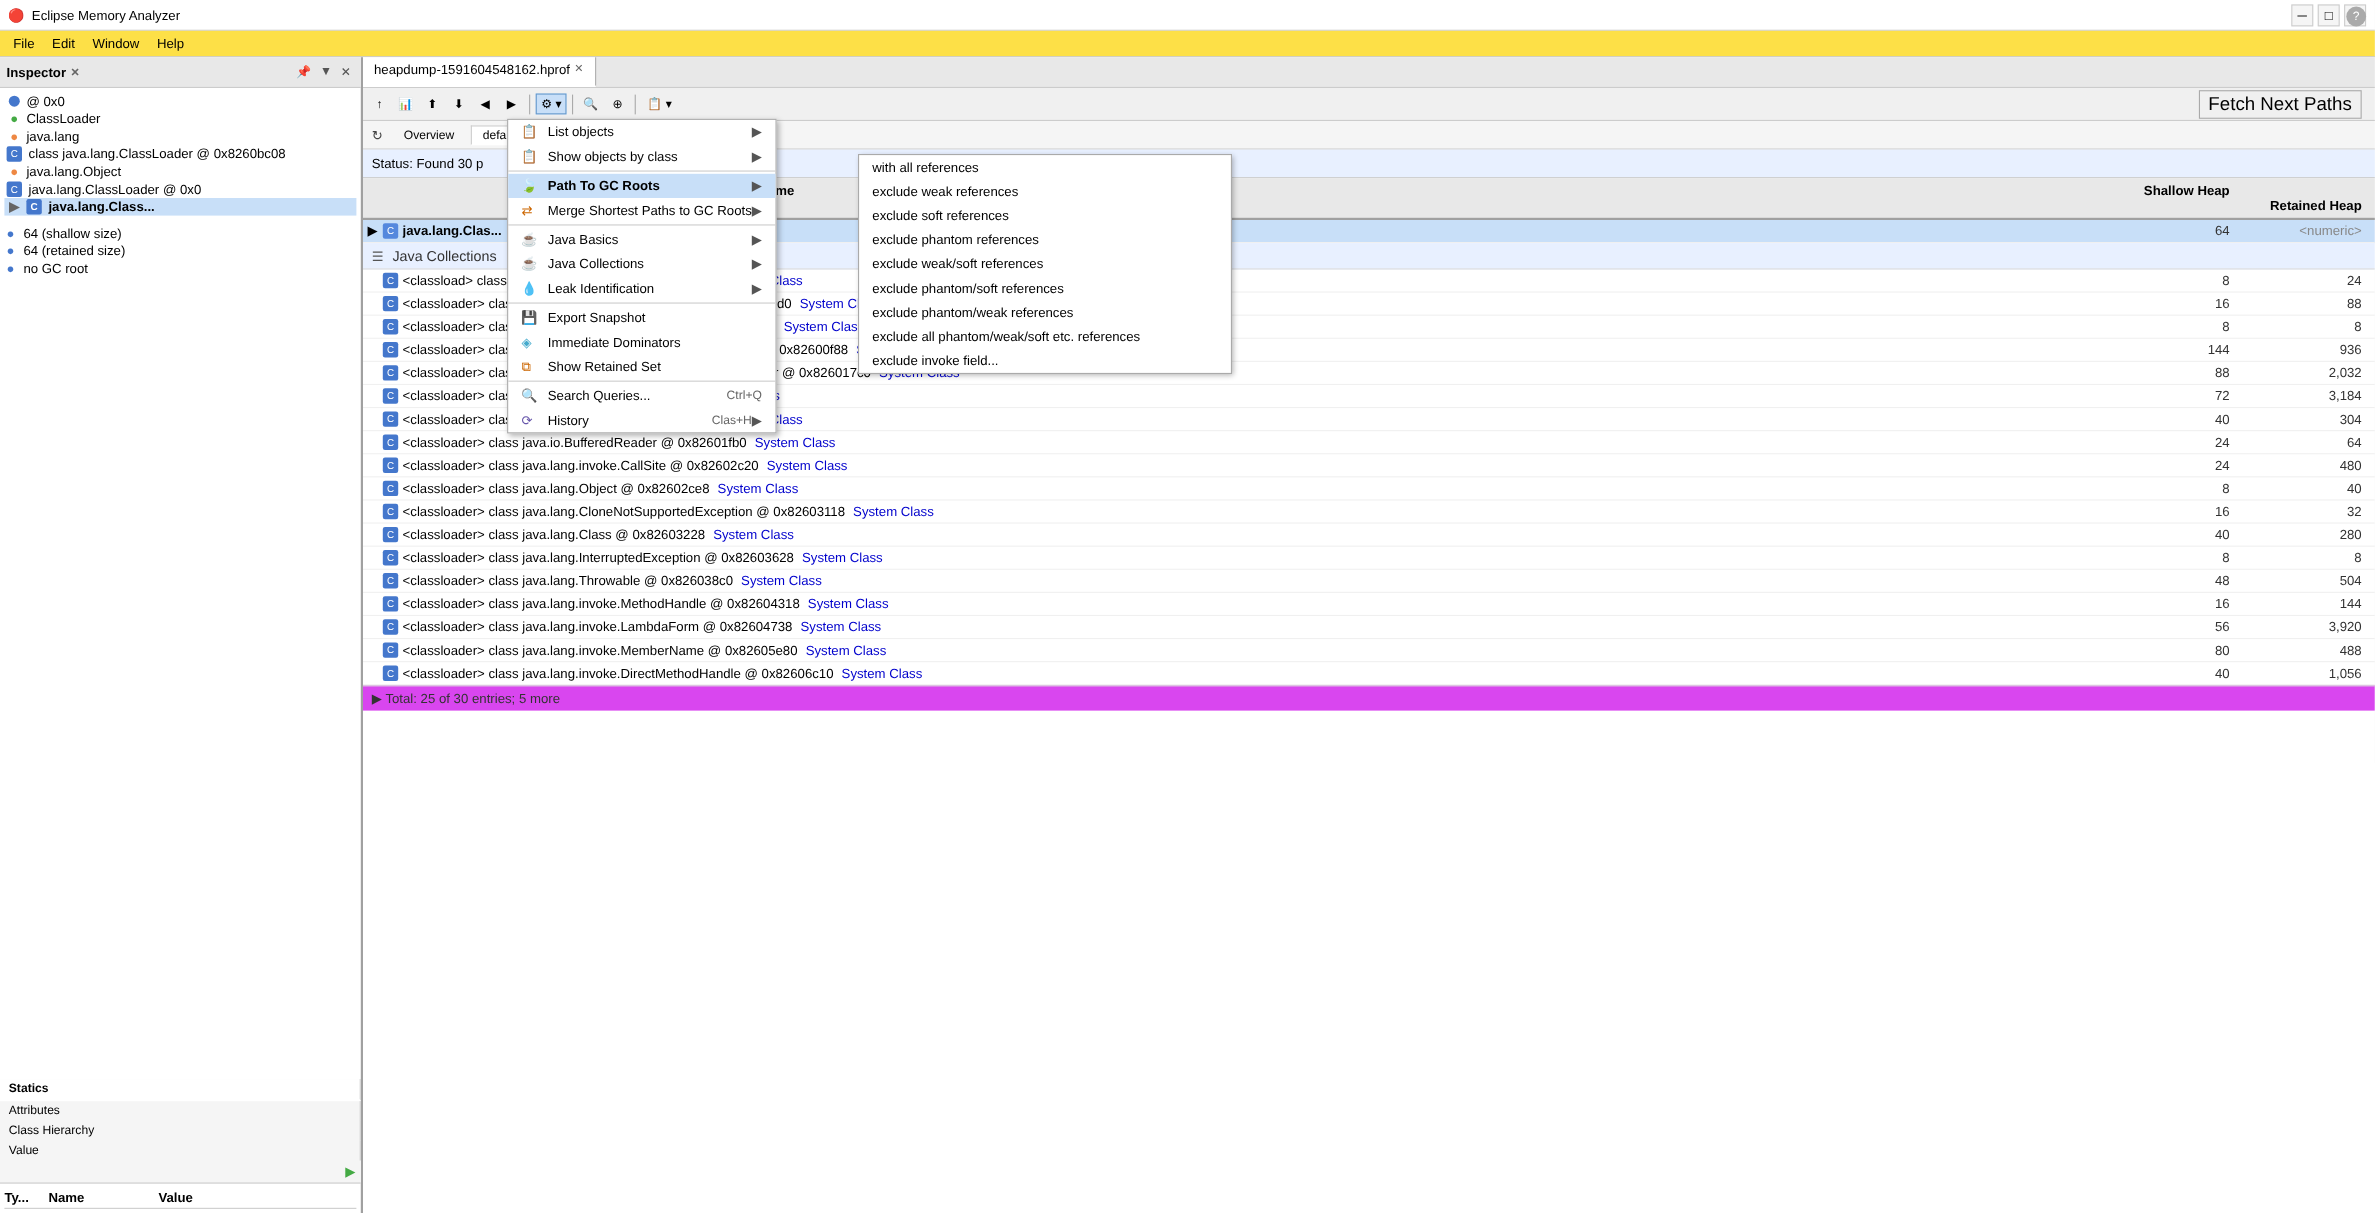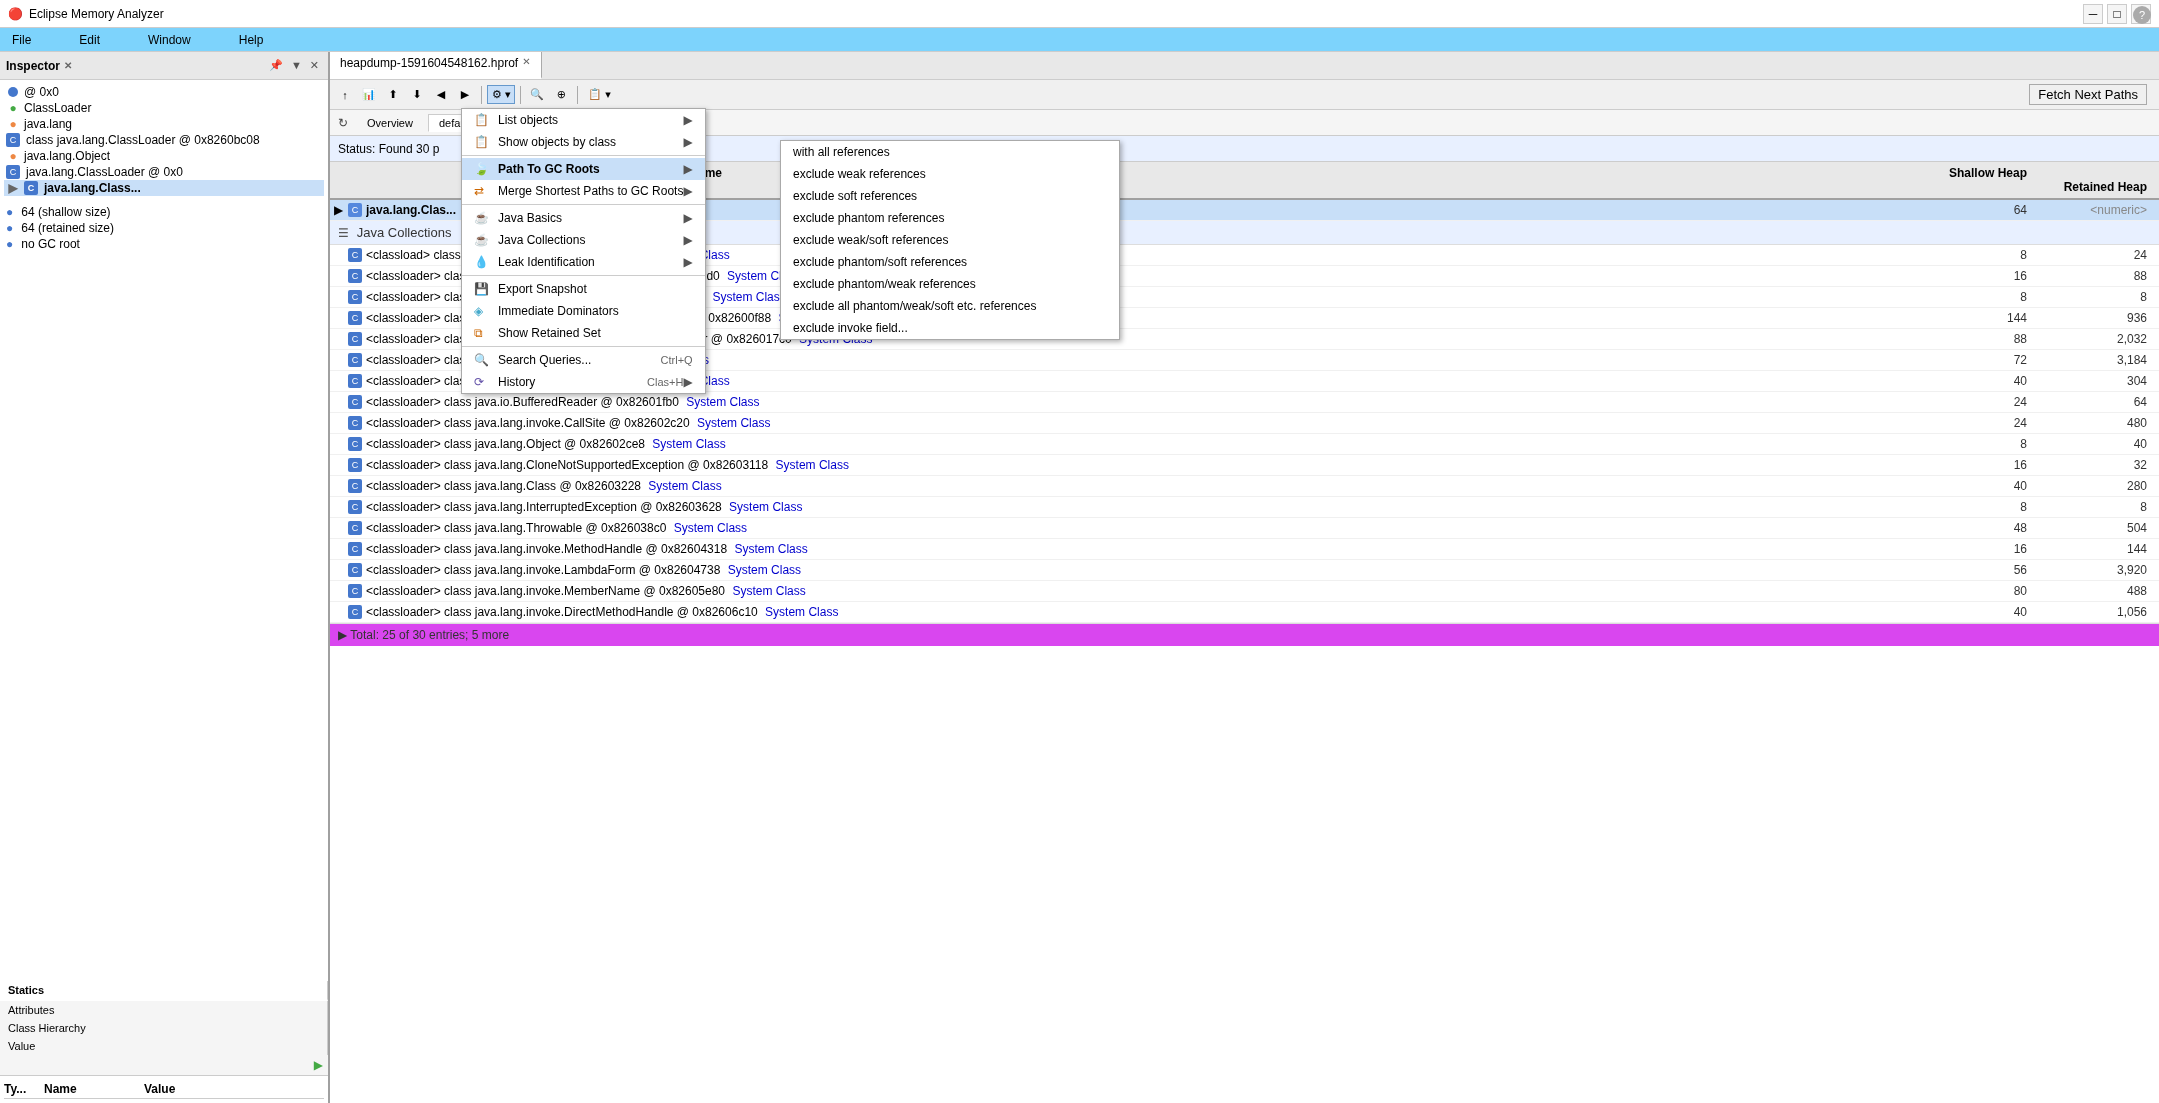--- a/index.html
+++ b/index.html
@@ -17,27 +17,26 @@
     }
     .title-bar-left { display: flex; align-items: center; gap: 6px; font-size: 12px; }
     .title-bar-controls { display: flex; gap: 4px; }
     .title-bar-controls span {
       width: 20px; height: 20px; display: inline-flex; align-items: center; justify-content: center;
       border: 1px solid #ccc; cursor: pointer; font-size: 12px; background: #f5f5f5;
     }
 
     
     .menu-bar {
-      background: #7dd3fc;
+      background: #fde047;
       border-bottom: 1px solid #ccc;
       display: flex;
       align-items: center;
       height: 24px;
       padding: 0 4px;
-      gap: 32px;
     }
     .menu-item {
       padding: 2px 8px;
       cursor: pointer;
       font-size: 12px;
     }
 
     
     .main-container {
       display: flex;
@@ -208,21 +207,21 @@
       display: flex;
       align-items: center;
       justify-content: space-between;
       height: 26px;
     }
     .fetch-next-btn {
       background: #f0f0f0;
       border: 1px solid #aaa;
       padding: 2px 8px;
       cursor: pointer;
-      font-size: 13px;
+      font-size: 17px;
     }
 
     
     .table-header {
       display: flex;
       background: #e8e8e8;
       border-bottom: 2px solid #a0a0a0;
       padding: 4px 4px;
       font-weight: bold;
       font-size: 11px;

